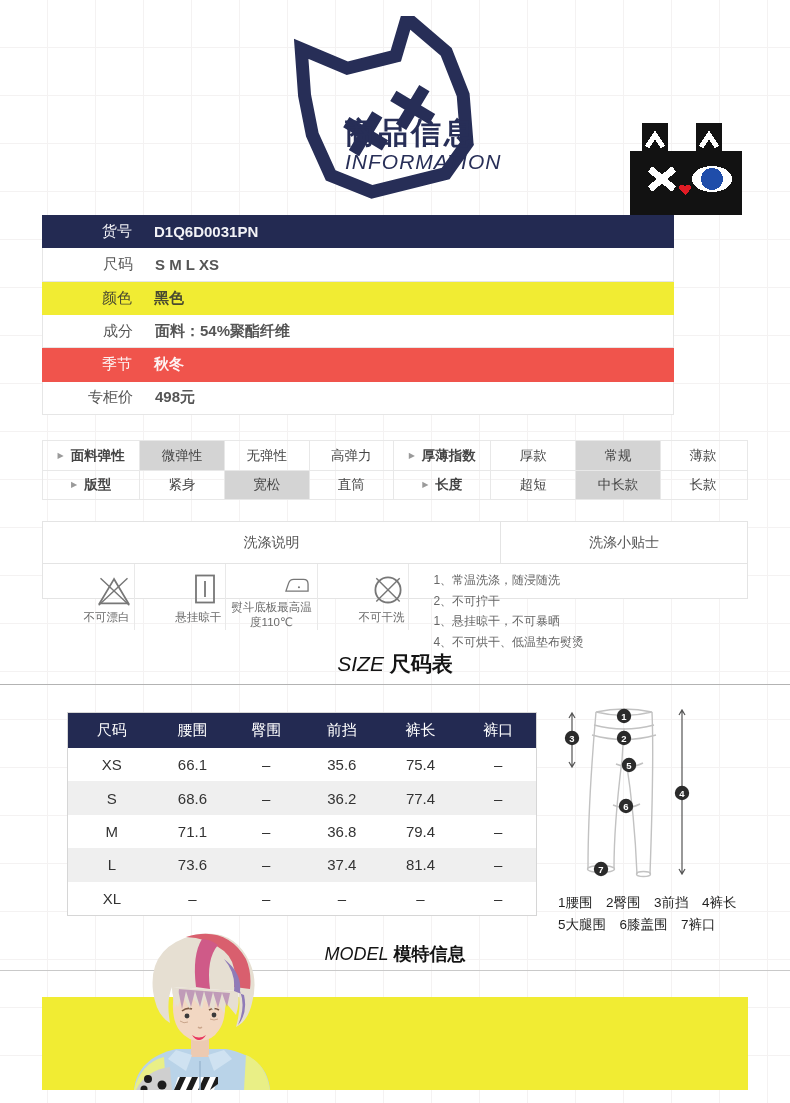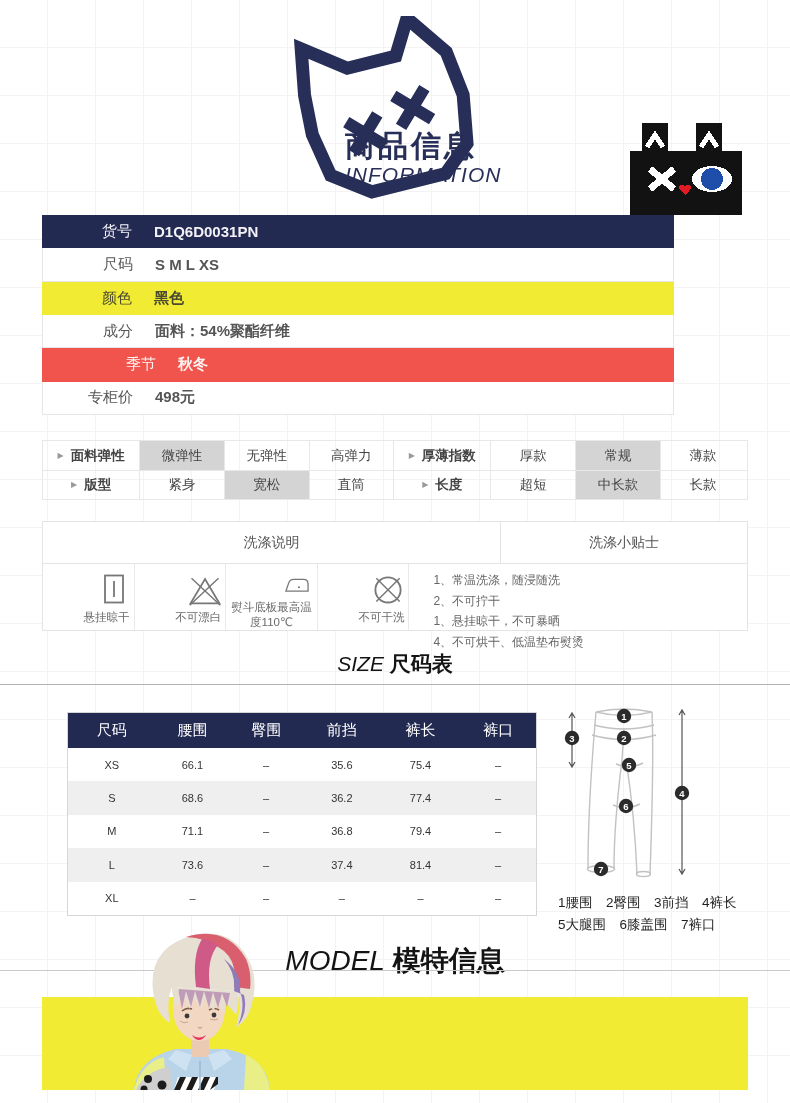--- a/index.html
+++ b/index.html
@@ -10,68 +10,68 @@
   }
   .page {
     position:relative; width:790px; height:1103px; overflow:hidden;
     background-color:#fff;
     background-image:
       repeating-linear-gradient(to right, transparent 0 47px, #f4f2f2 47px 48px),
       repeating-linear-gradient(to bottom, transparent 0 47px, #f4f2f2 47px 48px);
   }
   
   .logo-cat { position:absolute; left:262px; top:16px; width:250px; height:195px; }
-  .header-title { position:absolute; left:345px; top:129px; z-index:3; color:#272e57; }
+  .header-title { position:absolute; left:345px; top:116px; z-index:3; color:#272e57; }
   .header-title .cn { font-size:30px; font-weight:bold; letter-spacing:3px; line-height:34px; }
   .header-title .en { font-size:21px; font-style:italic; letter-spacing:1px; line-height:24px; }
   .mascot-cat { position:absolute; left:628px; top:123px; width:120px; height:92px; z-index:2; }
   
   .pi-table { position:absolute; left:42px; top:215px; width:632px; }
   .pi-row { height:33.33px; display:flex; align-items:center; font-size:15px; }
   .pi-row .lab { width:90px; text-align:right; flex:none; }
   .pi-row .val { margin-left:22px;font-weight:bold; }
   .pi-navy { background:#232a52; color:#f2f2f6; }
   .pi-white { background:#fff; color:#555; border-left:1px solid #e6e6e6; border-right:1px solid #e6e6e6; border-bottom:1px solid #e6e6e6; }
   .pi-yellow { background:#f1ec33; color:#4a4a30;align-items:center; }
-  .pi-red { background:#f0544c; color:#fdf3f2;padding-left:24px; }
+  .pi-red { background:#f0544c; color:#fdf3f2; }
   
   .fab-table { position:absolute; left:42px; top:440px; width:706px; border:1px solid #e8e8e8; }
   .fab-row { display:flex; height:29px; }
   .fab-row + .fab-row { border-top:1px solid #e8e8e8; }
   .fab-cell { border-right:1px solid #e8e8e8; display:flex; align-items:center; justify-content:center; font-size:13.5px; color:#444; }
   .fab-cell:last-child { border-right:none; }
   .fab-label { width:13.8%; font-weight:bold; gap:7px; }
   .fab-opt { width:12.03%; }
   .fab-opt.selected { background:#d4d4d4; }
   .tri { color:#9a9a9a; font-size:8px; line-height:1; }
   
-  .wash-table { position:absolute; left:42px; top:521px; width:706px; height:110px; border:1px solid #e4e4e4; background:#fff; }
+  .wash-table { position:absolute; left:42px; top:521px; width:706px; height:78px; border:1px solid #e4e4e4; background:#fff; }
   .wash-head { display:flex; height:42px; border-bottom:1px solid #e4e4e4; font-size:14px; color:#555; }
   .wash-head .wh-l { width:458px; border-right:1px solid #e4e4e4; display:flex; align-items:center; justify-content:center; }
   .wash-head .wh-r { flex:1; display:flex; align-items:center; justify-content:center; }
   .wash-body { display:flex; height:66px; }
   .wash-cell { width:91.6px; border-right:1px solid #e9e9e9; display:flex; flex-direction:column; align-items:flex-end; justify-content:flex-start; padding-top:7px; }
   .wash-cell .wlab { font-size:11.5px; color:#6b6b6b; text-align:center; line-height:15px; margin-top:3px; padding:0 4px; }
   .wash-tips { flex:1; padding:6px 0 0 24px; }
   .wash-tips div { font-size:12px; color:#666; line-height:20.5px; }
   
   .size-title { position:absolute; left:0; top:650px; width:790px; text-align:center; font-size:21px; color:#141414; }
   .size-title .en { font-style:italic; }
   .size-title .cn { font-weight:bold; }
   .divider1 { position:absolute; left:0; top:684px; width:790px; height:1px; background:#b3b3b3; }
   .size-table { position:absolute; left:67px; top:712px; width:470px; border:1px solid #d6d6d6; background:#fff; }
   .st-head { display:flex; height:35px; background:#232a52; color:#fff; font-size:15px; }
-  .st-row { display:flex; height:33.4px; font-size:11px; color:#333; }
+  .st-row { display:flex; height:33.4px; font-size:15px; color:#333; }
   .st-row.alt { background:#efefef; }
   .st-cell { display:flex; align-items:center; justify-content:center; }
   .c0{width:88px}.c1{width:74px}.c2{width:74px}.c3{width:78px}.c4{width:80px}.c5{width:76px}
   .pants-fig { position:absolute; left:558px; top:698px; width:140px; height:190px; }
   .pants-legend { position:absolute; left:558px; top:892px; width:235px; font-size:13.5px; color:#1f1f1f; line-height:22px; }
   
-  .model-title { position:absolute; left:0; top:942px; width:790px; text-align:center; font-size:28px; color:#141414; }
+  .model-title { position:absolute; left:0; top:942px; width:790px; text-align:center; font-size:18px; color:#141414; }
   .model-title .en { font-style:italic; }
   .model-title .cn { font-weight:bold; }
   .divider2 { position:absolute; left:0; top:970px; width:790px; height:1px; background:#c9c9c9; }
   .model-banner { position:absolute; left:42px; top:997px; width:706px; height:93px; background:#f1ec33; }
   .model-illo { position:absolute; left:106px; top:929px; width:186px; height:161px; z-index:2; }
 </style>
 </head>
 <body>
 
 <div class="page">
@@ -162,31 +162,31 @@
   </div>
 
   <div class="wash-table">
     <div class="wash-head">
       <div class="wh-l">洗涤说明</div>
       <div class="wh-r">洗涤小贴士</div>
     </div>
     <div class="wash-body">
       <div class="wash-cell">
         <svg width="40" height="36" viewBox="0 0 44 40" stroke="#777" fill="none" stroke-width="2">
+          <path d="M22,9 L6,36 L38,36 Z"></path>
+          <path d="M7,8 L39,38 M37,8 L5,38" stroke-width="1.6"></path>
+        </svg>
+        <div class="wlab">不可漂白</div>
+      </div>
+      <div class="wash-cell">
+        <svg width="40" height="36" viewBox="0 0 44 40" stroke="#777" fill="none" stroke-width="2">
           <rect x="12" y="5" width="20" height="30"></rect>
           <path d="M22,11 v18"></path>
         </svg>
         <div class="wlab">悬挂晾干</div>
-      </div>
-      <div class="wash-cell">
-        <svg width="40" height="36" viewBox="0 0 44 40" stroke="#777" fill="none" stroke-width="2">
-          <path d="M22,9 L6,36 L38,36 Z"></path>
-          <path d="M7,8 L39,38 M37,8 L5,38" stroke-width="1.6"></path>
-        </svg>
-        <div class="wlab">不可漂白</div>
       </div>
       <div class="wash-cell">
         <svg width="40" height="36" viewBox="0 0 44 40" stroke="#777" fill="none" stroke-width="2">
           <path d="M5,31 h34 v-11 q0,-7 -7,-7 h-15 q-6,0 -8,6 l-4,12 z"></path>
           <circle cx="25" cy="25" r="1.6" fill="#777" stroke="none"></circle>
         </svg>
         <div class="wlab">熨斗底板最高温度110℃</div>
       </div>
       <div class="wash-cell">
         <svg width="40" height="36" viewBox="0 0 44 40" stroke="#777" fill="none" stroke-width="2">

